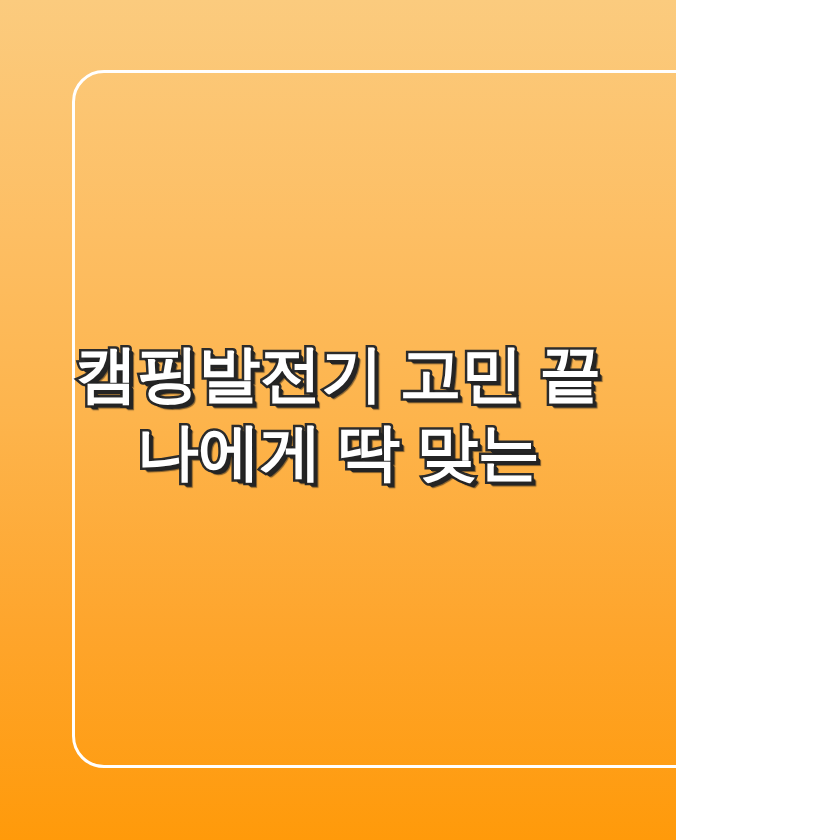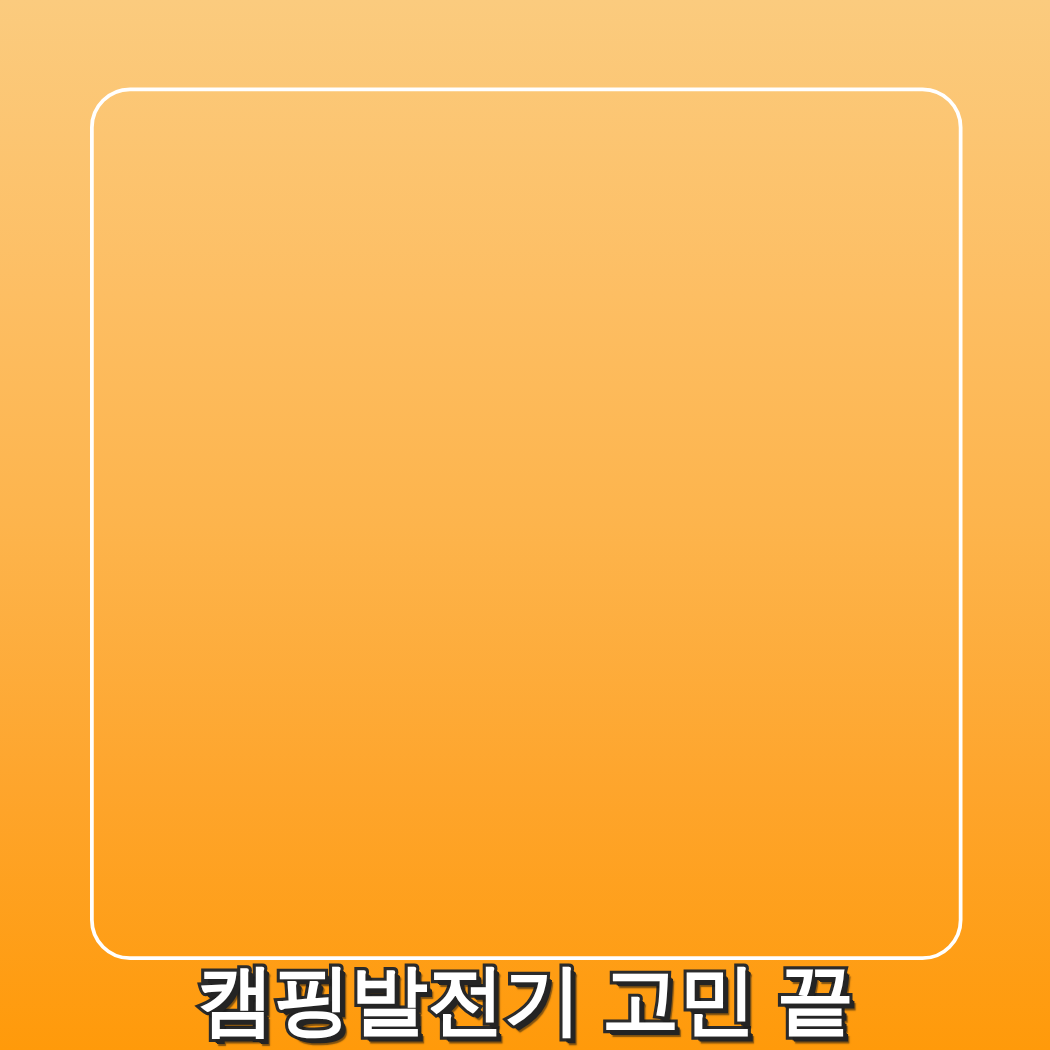--- a/index.html
+++ b/index.html
@@ -11,31 +11,31 @@
   body {
     width: 840px;
     height: 840px;
     overflow: hidden;
     font-family: "Liberation Sans", "DejaVu Sans", sans-serif;
   }
 
   
   .thumbnail-canvas {
     position: relative;
-    width: 840px;
+    width: 676px;
     height: 840px;
     box-sizing: border-box;
     background: linear-gradient(180deg,
                 #FBCB7E 0%,
                 #FDBE63 28%,
                 #FDB44C 50%,
                 #FEA52C 75%,
                 #FF9A0A 100%);
     display: flex;
-    align-items: flex-end;
+    align-items: center;
     justify-content: center;
     overflow: hidden;
   }
 
   
   .inner-frame {
     position: absolute;
     left: 72px;
     top: 70px;
     width: 698px;
@@ -81,16 +81,17 @@
 <body>
 
 <div class="thumbnail-canvas">
 
   <div class="inner-frame"></div>
 
   <div class="headline-block">
 
     <span class="headline-line">캠핑발전기 고민 끝</span>
 
+    <span class="headline-line">나에게 딱 맞는</span>
 
 
   </div>
 </div>
 
 </body></html>

